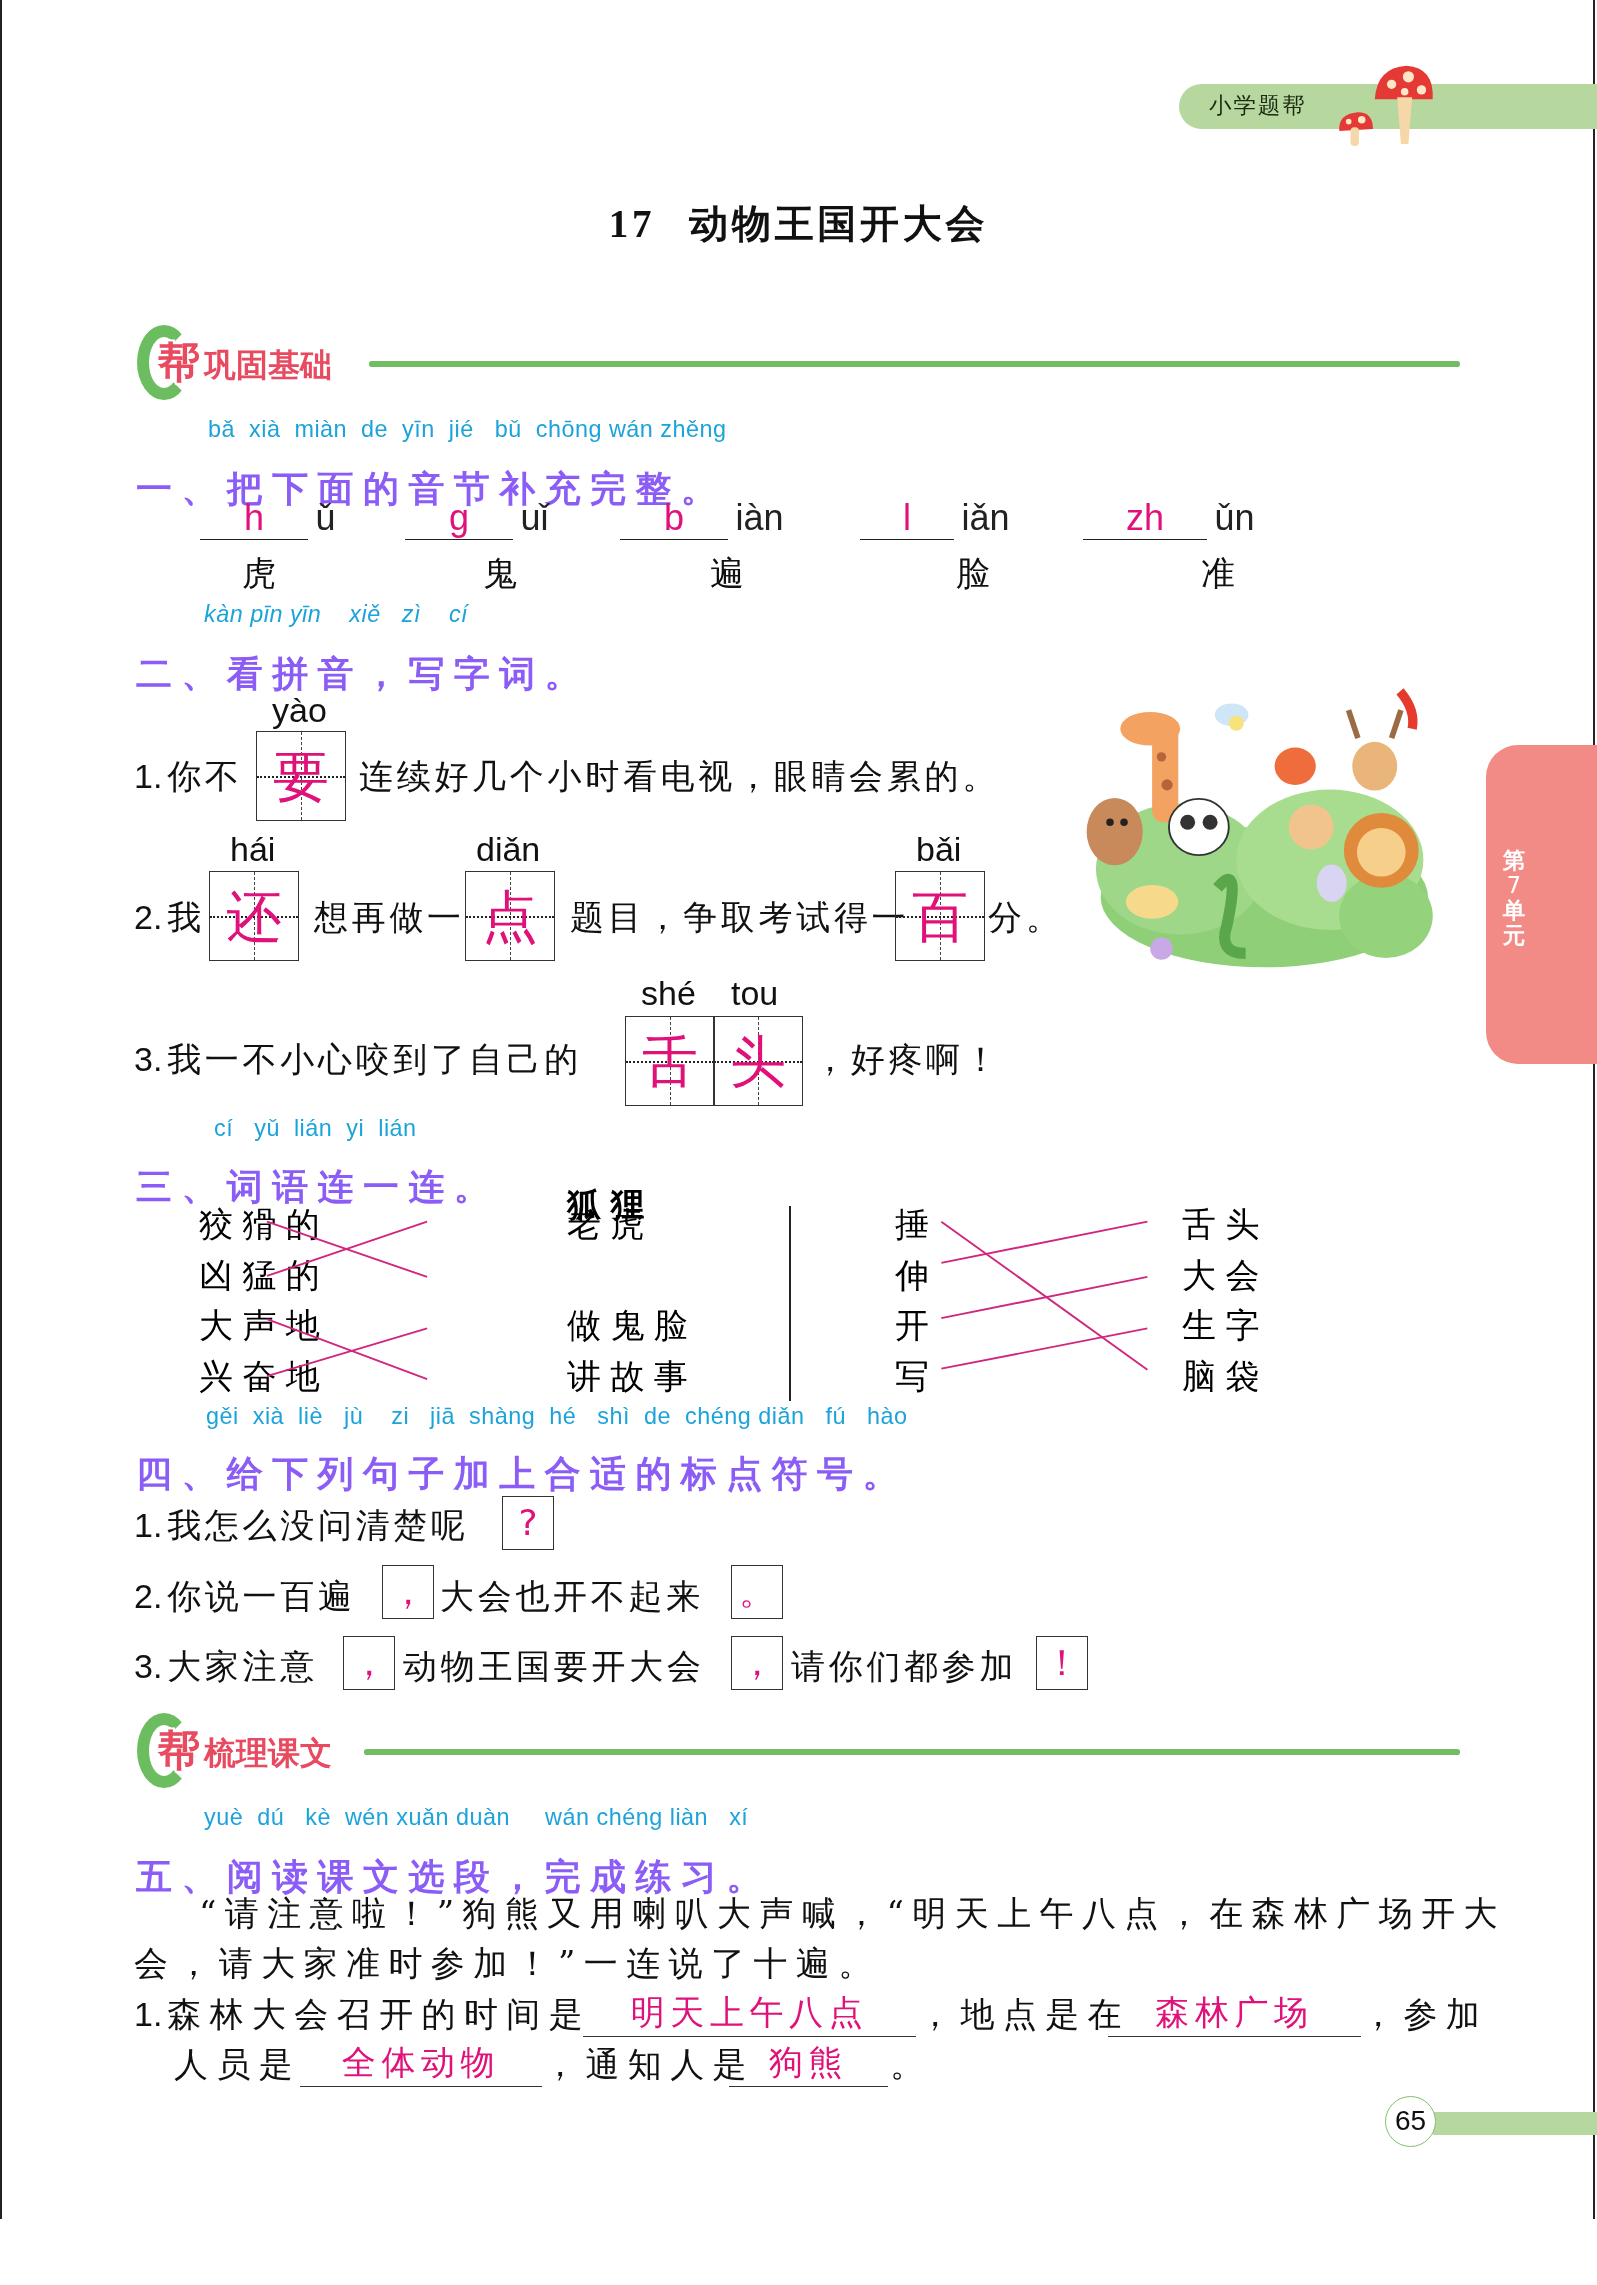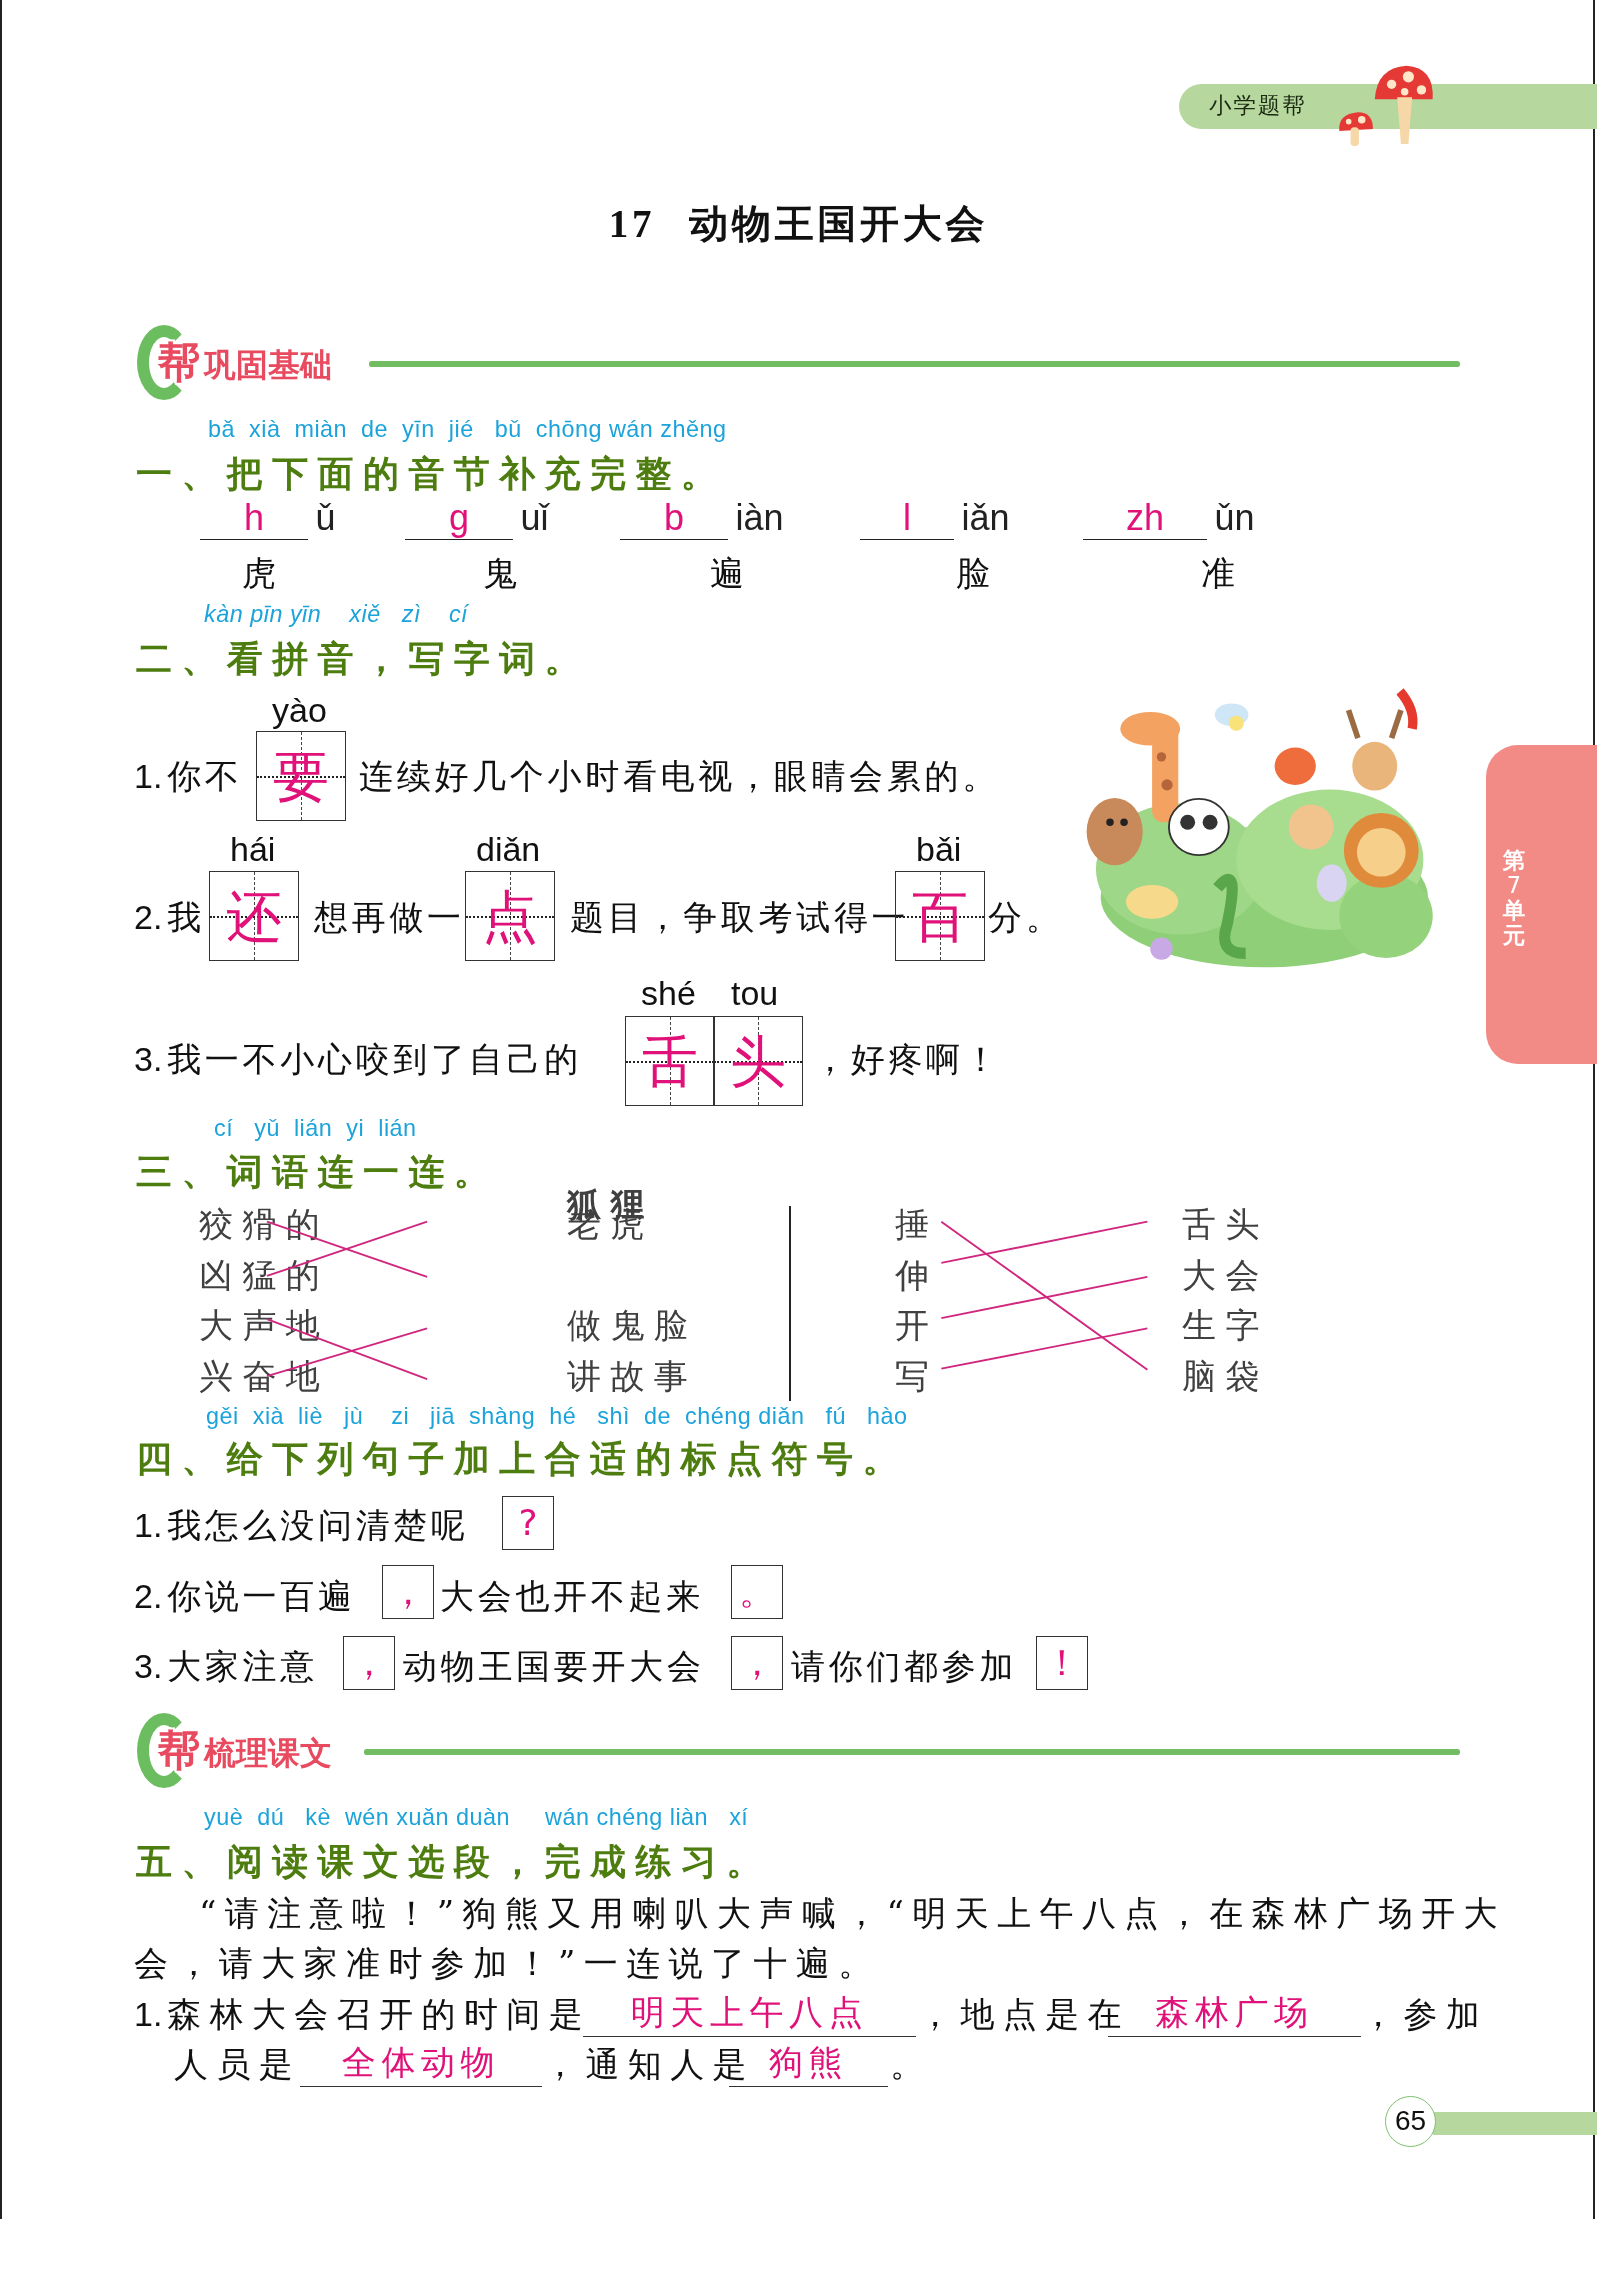--- a/index.html
+++ b/index.html
@@ -20,39 +20,39 @@
 
   
   .sec-head { height: 75px; }
   .sec-head .c-ring { position: absolute; left: 0; top: 0; width: 54px; height: 75px; border-radius: 50%; border: 12px solid #6cbd5f; border-right-color: transparent; }
   .sec-head .bang { position: absolute; left: 20.6px; top: 9.4px; font-family: "DejaVu Sans", sans-serif; font-weight: bold; font-size: 43px; color: #e84a5f; text-shadow: 1.9px 1.9px 0 #fff, -1.9px -1.9px 0 #fff, 1.9px -1.9px 0 #fff, -1.9px 1.9px 0 #fff; }
   .sec-head .label { position: absolute; left: 67px; top: 19px; font-family: "DejaVu Sans", sans-serif; font-weight: bold; font-size: 32px; color: #e84a5f; white-space: nowrap; }
   .sec-head .rule { position: absolute; top: 36px; height: 5.6px; background: #72bd62; border-radius: 2.8px; }
 
   
   .pinyin-hint { font-family: "Liberation Sans", sans-serif; font-size: 23.4px; color: #1ba3da; white-space: pre; letter-spacing: 0.5px; }
-  .q-head { font-family: "DejaVu Sans", sans-serif; font-weight: bold; font-size: 36px; color: #4d7c0f; letter-spacing: 9.4px; white-space: nowrap; }
+  .q-head { font-family: "DejaVu Sans", sans-serif; font-weight: bold; font-size: 36px; color: #8b5cf6; letter-spacing: 9.4px; white-space: nowrap; margin-top: 15px; }
 
   
   .syl { position: absolute; top: 497px; font-family: "Liberation Sans", sans-serif; font-size: 36px; }
   .syl .blank { display: inline-block; border-bottom: 1.9px solid #222; text-align: center; color: #e0127a; }
   .syl .rest { color: #222; margin-left: 7.5px; }
   .syl-char { position: absolute; top: 551px; font-size: 34px; color: #111; }
 
   
   .sent { font-size: 34px; color: #111; white-space: nowrap; letter-spacing: 3.7px; }
   .num-label { font-family: "Liberation Sans", sans-serif; font-size: 34px; color: #111; }
   .tian { position: absolute; border: 1.9px solid #333; background: transparent; }
   .tian .v { position: absolute; left: 50%; top: 0; bottom: 0; border-left: 1.9px dashed #444; }
   .tian .h { position: absolute; top: 50%; left: 0; right: 0; border-top: 2.8px dotted #222; }
   .tian .ans { position: absolute; left: 0; right: 0; top: 3.7px; text-align: center; font-size: 56px; color: #e0127a; font-family: "DejaVu Serif", serif; line-height: 81px; }
   .py { position: absolute; font-family: "Liberation Sans", sans-serif; font-size: 34px; color: #111; }
 
   
-  .m-word { position: absolute; font-size: 34px; color: #404040; letter-spacing: 9.4px; white-space: nowrap; }
+  .m-word { position: absolute; font-size: 34px; color: #000000; letter-spacing: 9.4px; white-space: nowrap; }
   .divider-v { left: 789px; top: 1206px; width: 1.9px; height: 195px; background: #222; }
 
   
   .p-box { position: absolute; border: 1.9px solid #333; width: 52px; height: 54px; text-align: center; color: #e0127a; font-size: 36px; line-height: 51px; font-family: "DejaVu Sans", sans-serif; }
 
   
   .para { font-size: 34px; color: #111; letter-spacing: 8.4px; white-space: nowrap; text-align: center; }
   .fill { position: absolute; border-bottom: 1.9px solid #333; text-align: center; color: #e0127a; font-size: 34px; letter-spacing: 5.6px; height: 45px; line-height: 41px; }
 
   

